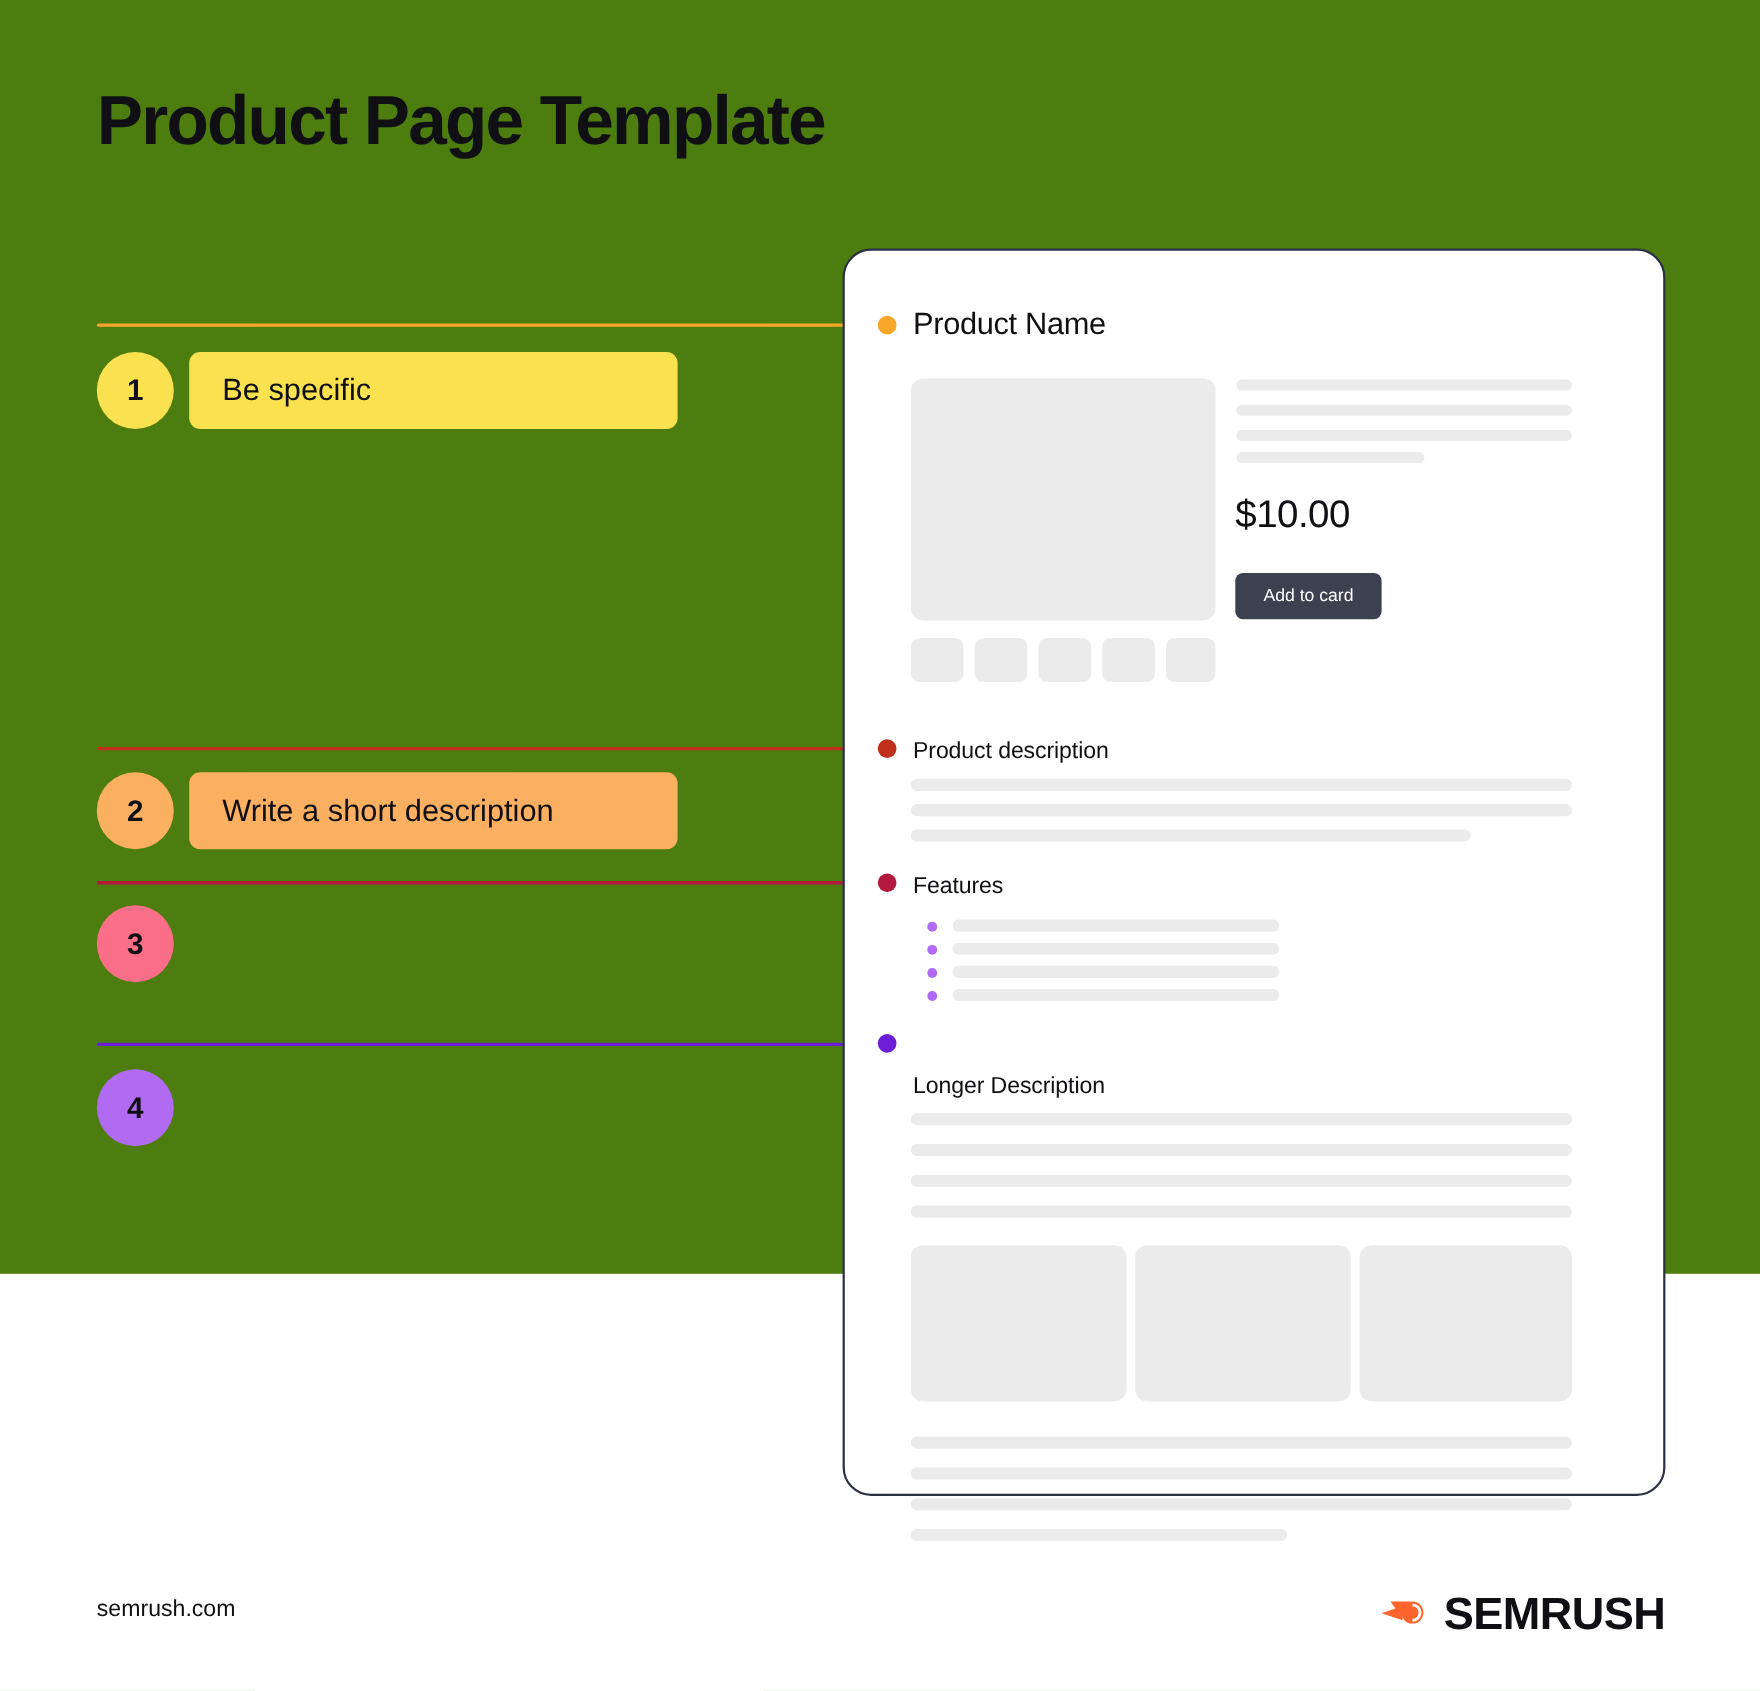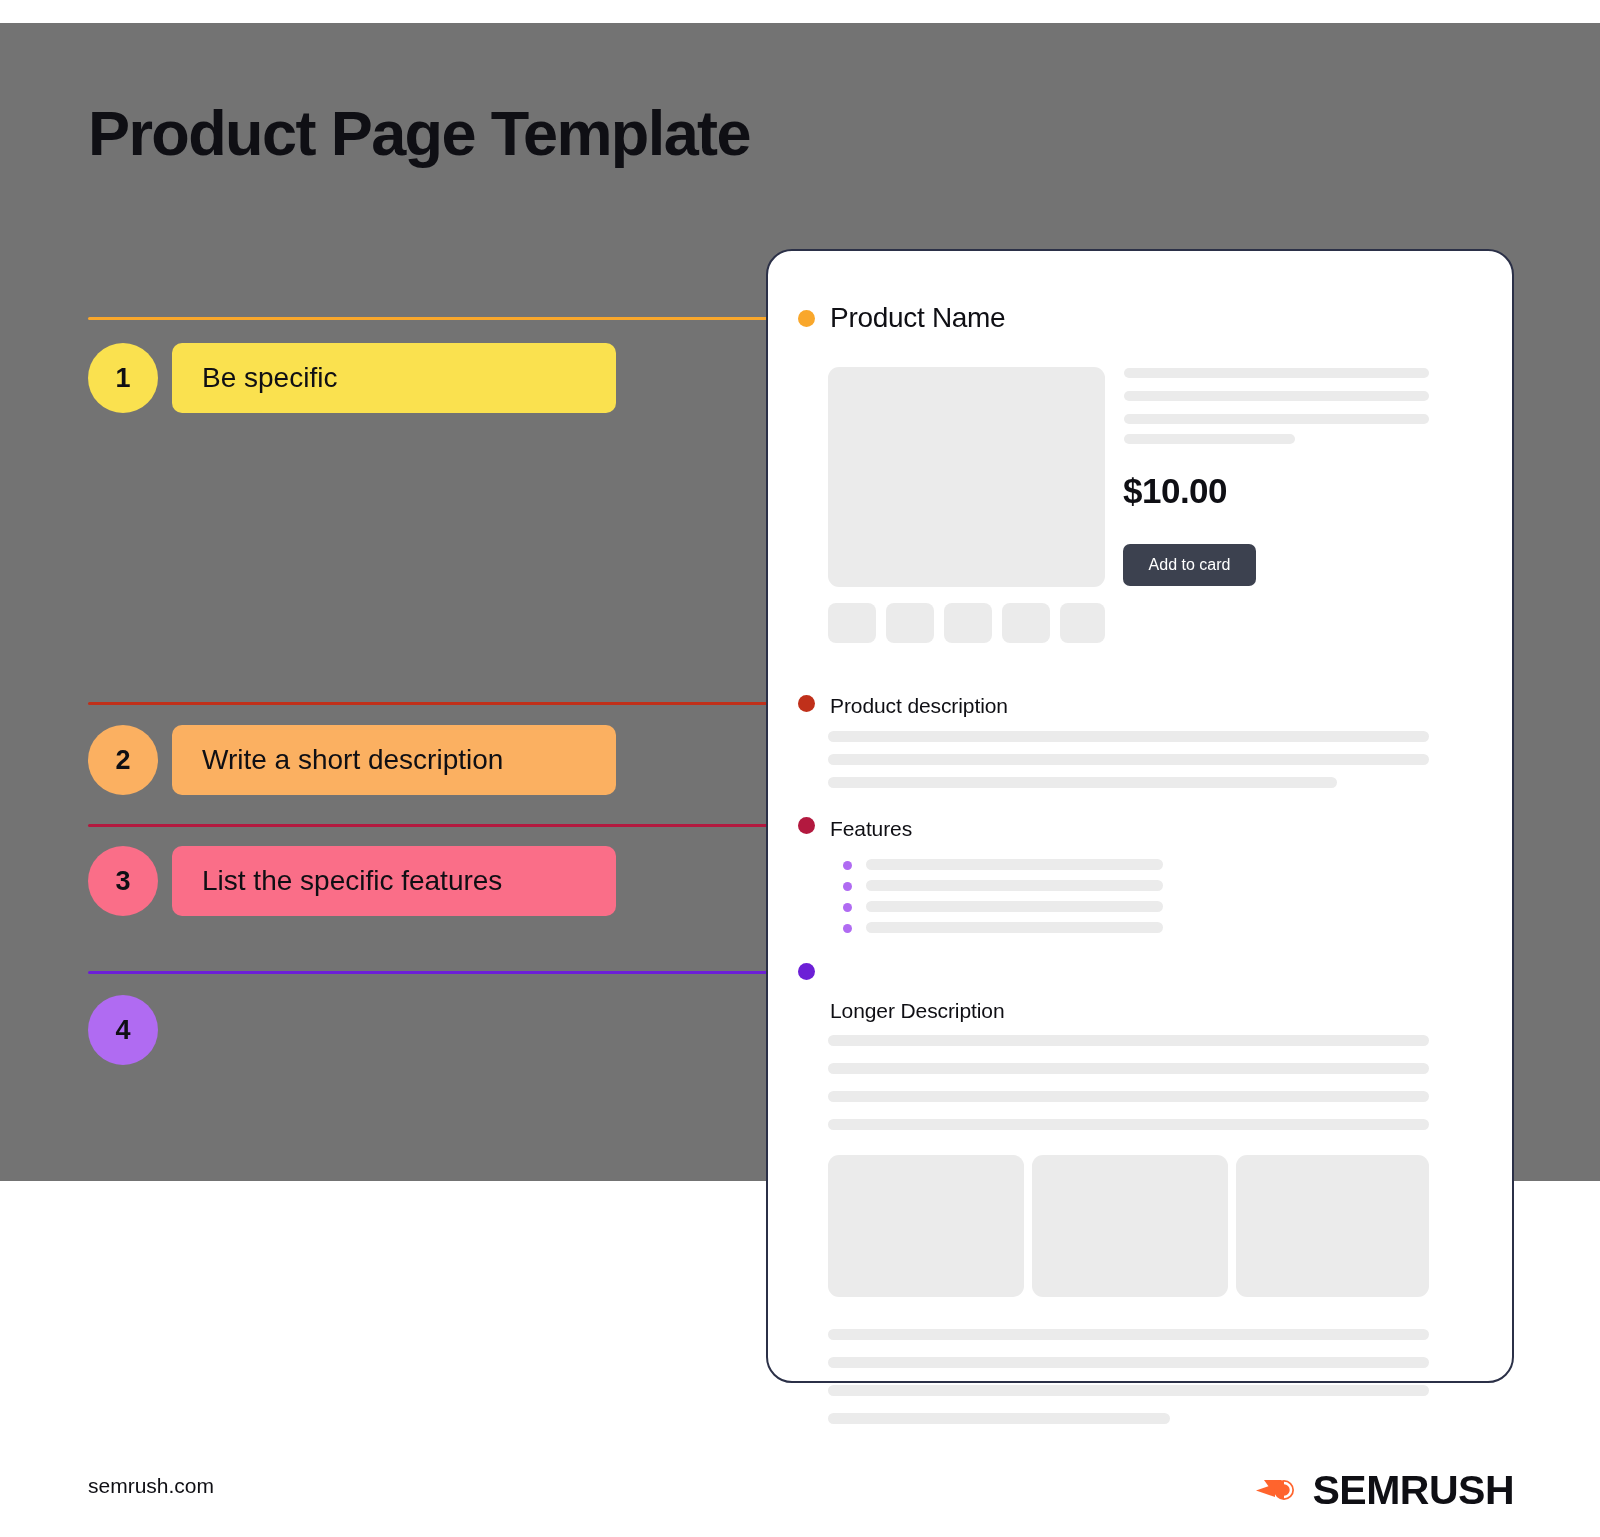--- a/index.html
+++ b/index.html
@@ -7,22 +7,21 @@
     width: 1600px;
     height: 1537px;
     background: #ffffff;
     font-family: "Liberation Sans", sans-serif;
     overflow: hidden;
   }
   .canvas {
     position: relative;
     width: 1600px;
     height: 1158px;
-    background: #737373;
-    margin-top: 23px;
+    background: #4d7c0f;
   }
 
   
   .page-title {
     position: absolute;
     left: 88px;
     top: 76px;
     font-size: 63px;
     font-weight: 700;
     letter-spacing: -1.6px;
@@ -115,21 +114,21 @@
     position: absolute;
     background: #ebebeb;
     border-radius: 11px;
   }
 
   .price {
     position: absolute;
     left: 1123px;
     top: 448px;
     font-size: 35px;
-    font-weight: 700;
+    font-weight: 400;
     color: #0f0f14;
     letter-spacing: -0.5px;
   }
   .cta {
     position: absolute;
     left: 1123px;
     top: 521px;
     width: 133px;
     height: 42px;
     background: #3c414f;
@@ -196,23 +195,20 @@
 
   <div class="step" style="top:702px;">
     <div class="step-circle" style="background:#fbb061;">2</div>
     <div class="step-bar" style="background:#fbb061; height:70px;">
       <span class="step-label">Write a short description</span>
     </div>
   </div>
 
   <div class="step" style="top:823px;">
     <div class="step-circle" style="background:#fa6e88;">3</div>
-    <div class="step-bar" style="background:#fa6e88; height:70px;">
-      <span class="step-label">List the specific features</span>
-    </div>
   </div>
 
   <div class="step" style="top:972px;">
     <div class="step-circle" style="background:#b06bf2;">4</div>
   </div>
 
   <div class="mock-panel"></div>
 
   <div class="dot" style="top:287px; background:#f9a72b;"></div>
   <div class="sec-heading big" style="top:279px;">Product Name</div>

